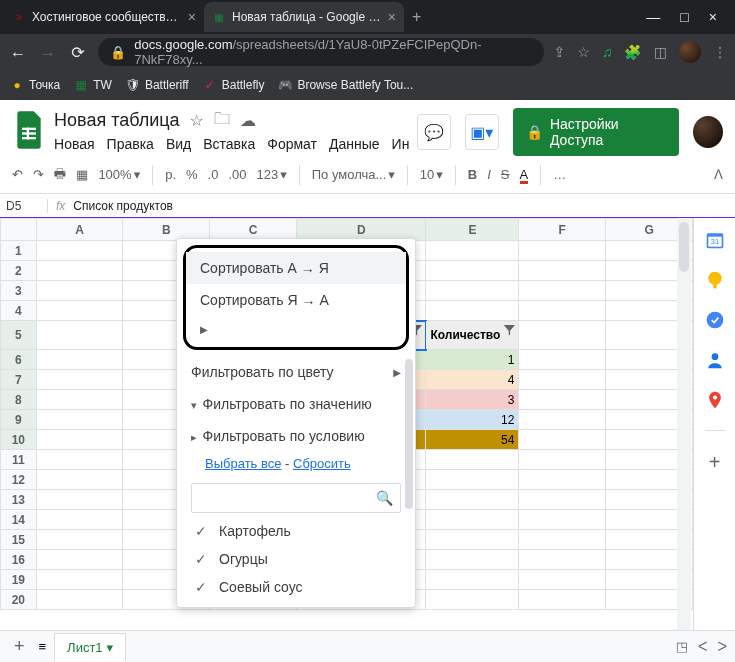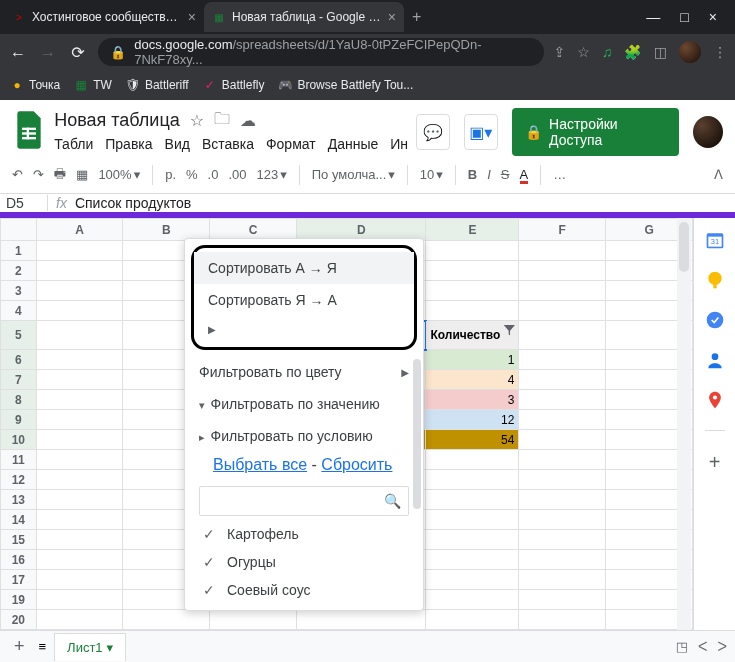--- a/index.html
+++ b/index.html
@@ -43,21 +43,21 @@
 .avatar2 { width: 32px; height: 32px; border-radius: 50%; background: radial-gradient(circle at 30% 30%, #5a4030 0%, #1a1008 80%); }
 
 
 .toolbar { display: flex; align-items: center; height: 38px; padding: 0 12px; gap: 10px; border-bottom: 1px solid #dadce0; font-size: 13px; color: #5f6368; }
 .tb-item { display: flex; align-items: center; gap: 2px; }
 .tb-sep { width: 1px; height: 20px; background: #dadce0; margin: 0 2px; }
 .tb-a { color: #202124; position: relative; }
 .tb-a::after { content: ''; position: absolute; bottom: -2px; left: 0; right: 0; height: 3px; background: #d93025; }
 
 
-.fx-row { display: flex; align-items: center; height: 24px; border-bottom: 6px solid #6d28d9; font-size: 14px; }
+.fx-row { display: flex; align-items: center; height: 24px; border-bottom: 1px solid #6d28d9; font-size: 12px; }
 .name-box { width: 48px; padding: 0 6px; border-right: 1px solid #dadce0; color: #3c4043; }
 .fx-label { padding: 0 8px; color: #9aa0a6; font-style: italic; }
 .fx-val { color: #202124; }
 
 
 .sheet-wrap { position: relative; display: flex; height: 430px; }
 .side-panel { width: 42px; border-left: 1px solid #dadce0; display: flex; flex-direction: column; align-items: center; padding-top: 12px; gap: 20px; }
 .side-icon { width: 20px; height: 20px; }
 
 .grid-area { flex: 1; overflow: hidden; position: relative; }
@@ -74,27 +74,27 @@
 .hdr-cell.active { outline: 2px solid #1a73e8; outline-offset: -1px; }
 .filter-icon { position: absolute; right: 2px; top: 2px; width: 14px; height: 14px; background: #5f6368; clip-path: polygon(10% 15%, 90% 15%, 55% 55%, 55% 90%, 45% 80%, 45% 55%); }
 .qty { text-align: right; }
 .c6 { background: #d9ead3; }
 .c7 { background: #fce5cd; }
 .c8 { background: #f4cccc; }
 .c9 { background: #cfe2f3; }
 .c10 { background: #bf9000; }
 
 
-.filter-menu { position: absolute; left: 184px; top: 20px; width: 240px; background: #fff; border: 1px solid #dadce0; border-radius: 4px; box-shadow: 0 2px 10px rgba(0,0,0,.2); font-size: 14px; color: #3c4043; padding-bottom: 6px; }
+.filter-menu { position: absolute; left: 176px; top: 20px; width: 240px; background: #fff; border: 1px solid #dadce0; border-radius: 4px; box-shadow: 0 2px 10px rgba(0,0,0,.2); font-size: 14px; color: #3c4043; padding-bottom: 6px; }
 .sort-box { border: 3px solid #000; border-radius: 14px; margin: 6px; padding: 4px 0; }
 .menu-item { padding: 8px 14px; display: flex; justify-content: space-between; align-items: center; }
 .menu-item.hover { background: #f1f3f4; }
 .submenu-arrow { color: #5f6368; font-size: 10px; }
 .expand { font-size: 11px; color: #5f6368; margin-right: 6px; }
-.links-row { padding: 4px 14px 8px 28px; font-size: 16px; }
+.links-row { padding: 4px 14px 8px 28px; font-size: 13px; }
 .links-row a { color: #1a73e8; text-decoration: underline; cursor: pointer; }
 .search-row { padding: 4px 14px; }
 .search-box { display: flex; border: 1px solid #dadce0; border-radius: 2px; height: 30px; align-items: center; padding: 0 8px; }
 .search-box input { border: none; flex: 1; outline: none; font-size: 13px; }
 .value-item { padding: 6px 14px 6px 18px; display: flex; align-items: center; gap: 10px; color: #3c4043; }
 .check { color: #5f6368; font-size: 14px; width: 14px; }
 .menu-scroll { position: absolute; right: 2px; top: 120px; width: 8px; height: 150px; background: #dadce0; border-radius: 4px; }
 
 
 .sheet-tabs { position: absolute; bottom: 0; left: 0; right: 0; height: 32px; border-top: 1px solid #dadce0; display: flex; align-items: center; padding: 0 8px; gap: 8px; font-size: 13px; background: #f8f9fa; }
@@ -180,21 +180,21 @@
       </svg>
   </div>
   <div class="title-area">
     <div class="doc-title-row">
       <span class="doc-title">Новая таблица</span>
       <span class="title-icon">☆</span>
       <span class="title-icon">🗀</span>
       <span class="title-icon">☁</span>
     </div>
     <div class="menu-bar">
-      <span>Табли</span>
+      <span>Новая</span>
       <span>Правка</span>
       <span>Вид</span>
       <span>Вставка</span>
       <span>Формат</span>
       <span>Данные</span>
       <span>Ин</span>
     </div>
   </div>
   <div class="header-right">
     <div class="hdr-btn">💬</div>
@@ -407,30 +407,20 @@
             <th class="row-h">16</th>
             <td class="cell"></td>
             <td class="cell"></td>
             <td class="cell"></td>
             <td class="cell"></td>
             <td class="cell"></td>
             <td class="cell"></td>
             <td class="cell"></td>
           </tr>
       <tr>
-            <th class="row-h">17</th>
-            <td class="cell"></td>
-            <td class="cell"></td>
-            <td class="cell"></td>
-            <td class="cell"></td>
-            <td class="cell"></td>
-            <td class="cell"></td>
-            <td class="cell"></td>
-          </tr>
-      <tr>
             <th class="row-h">19</th>
             <td class="cell"></td>
             <td class="cell"></td>
             <td class="cell"></td>
             <td class="cell"></td>
             <td class="cell"></td>
             <td class="cell"></td>
             <td class="cell"></td>
           </tr>
       <tr>

